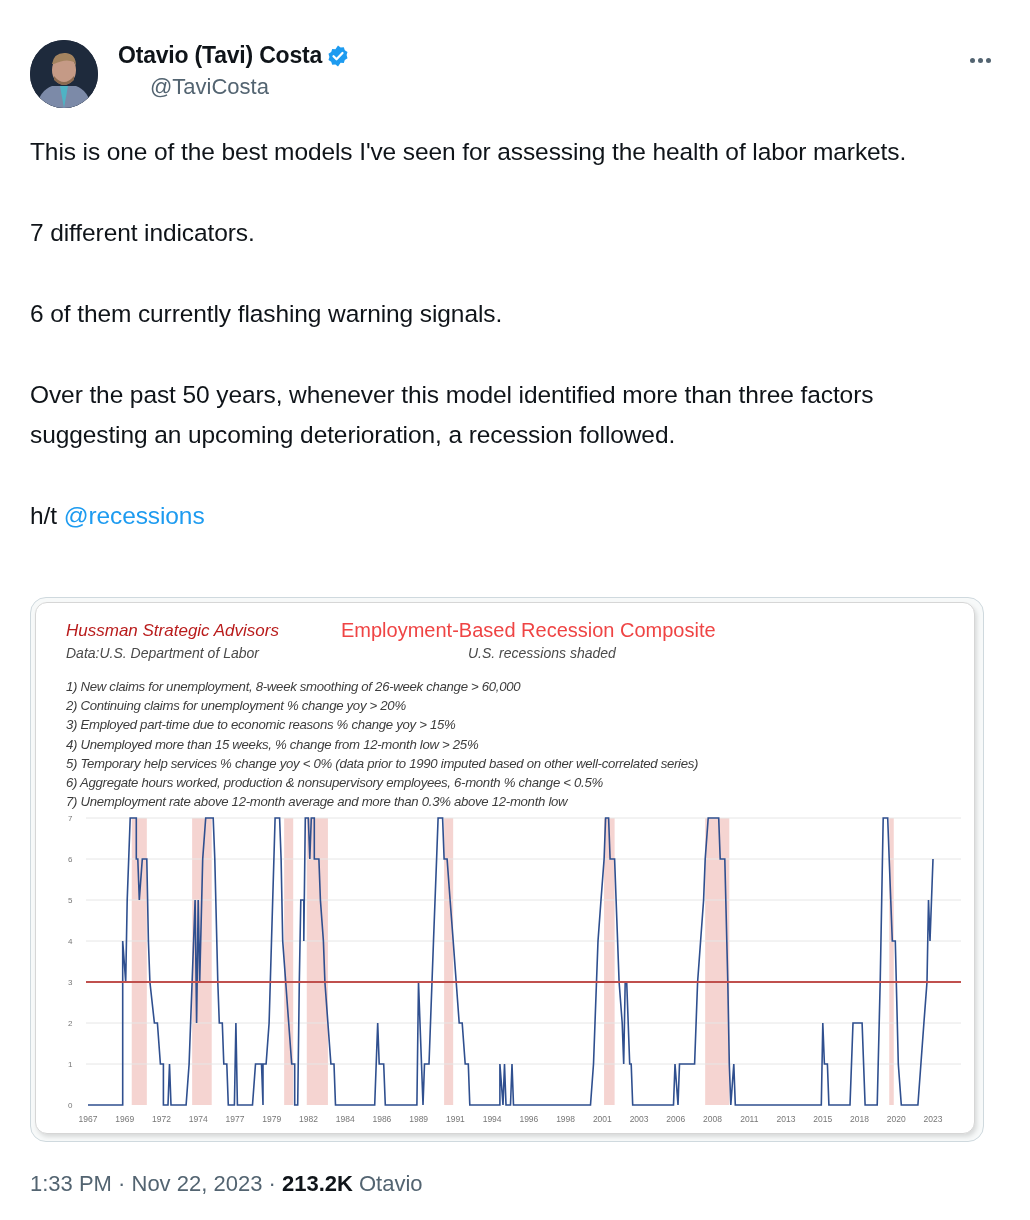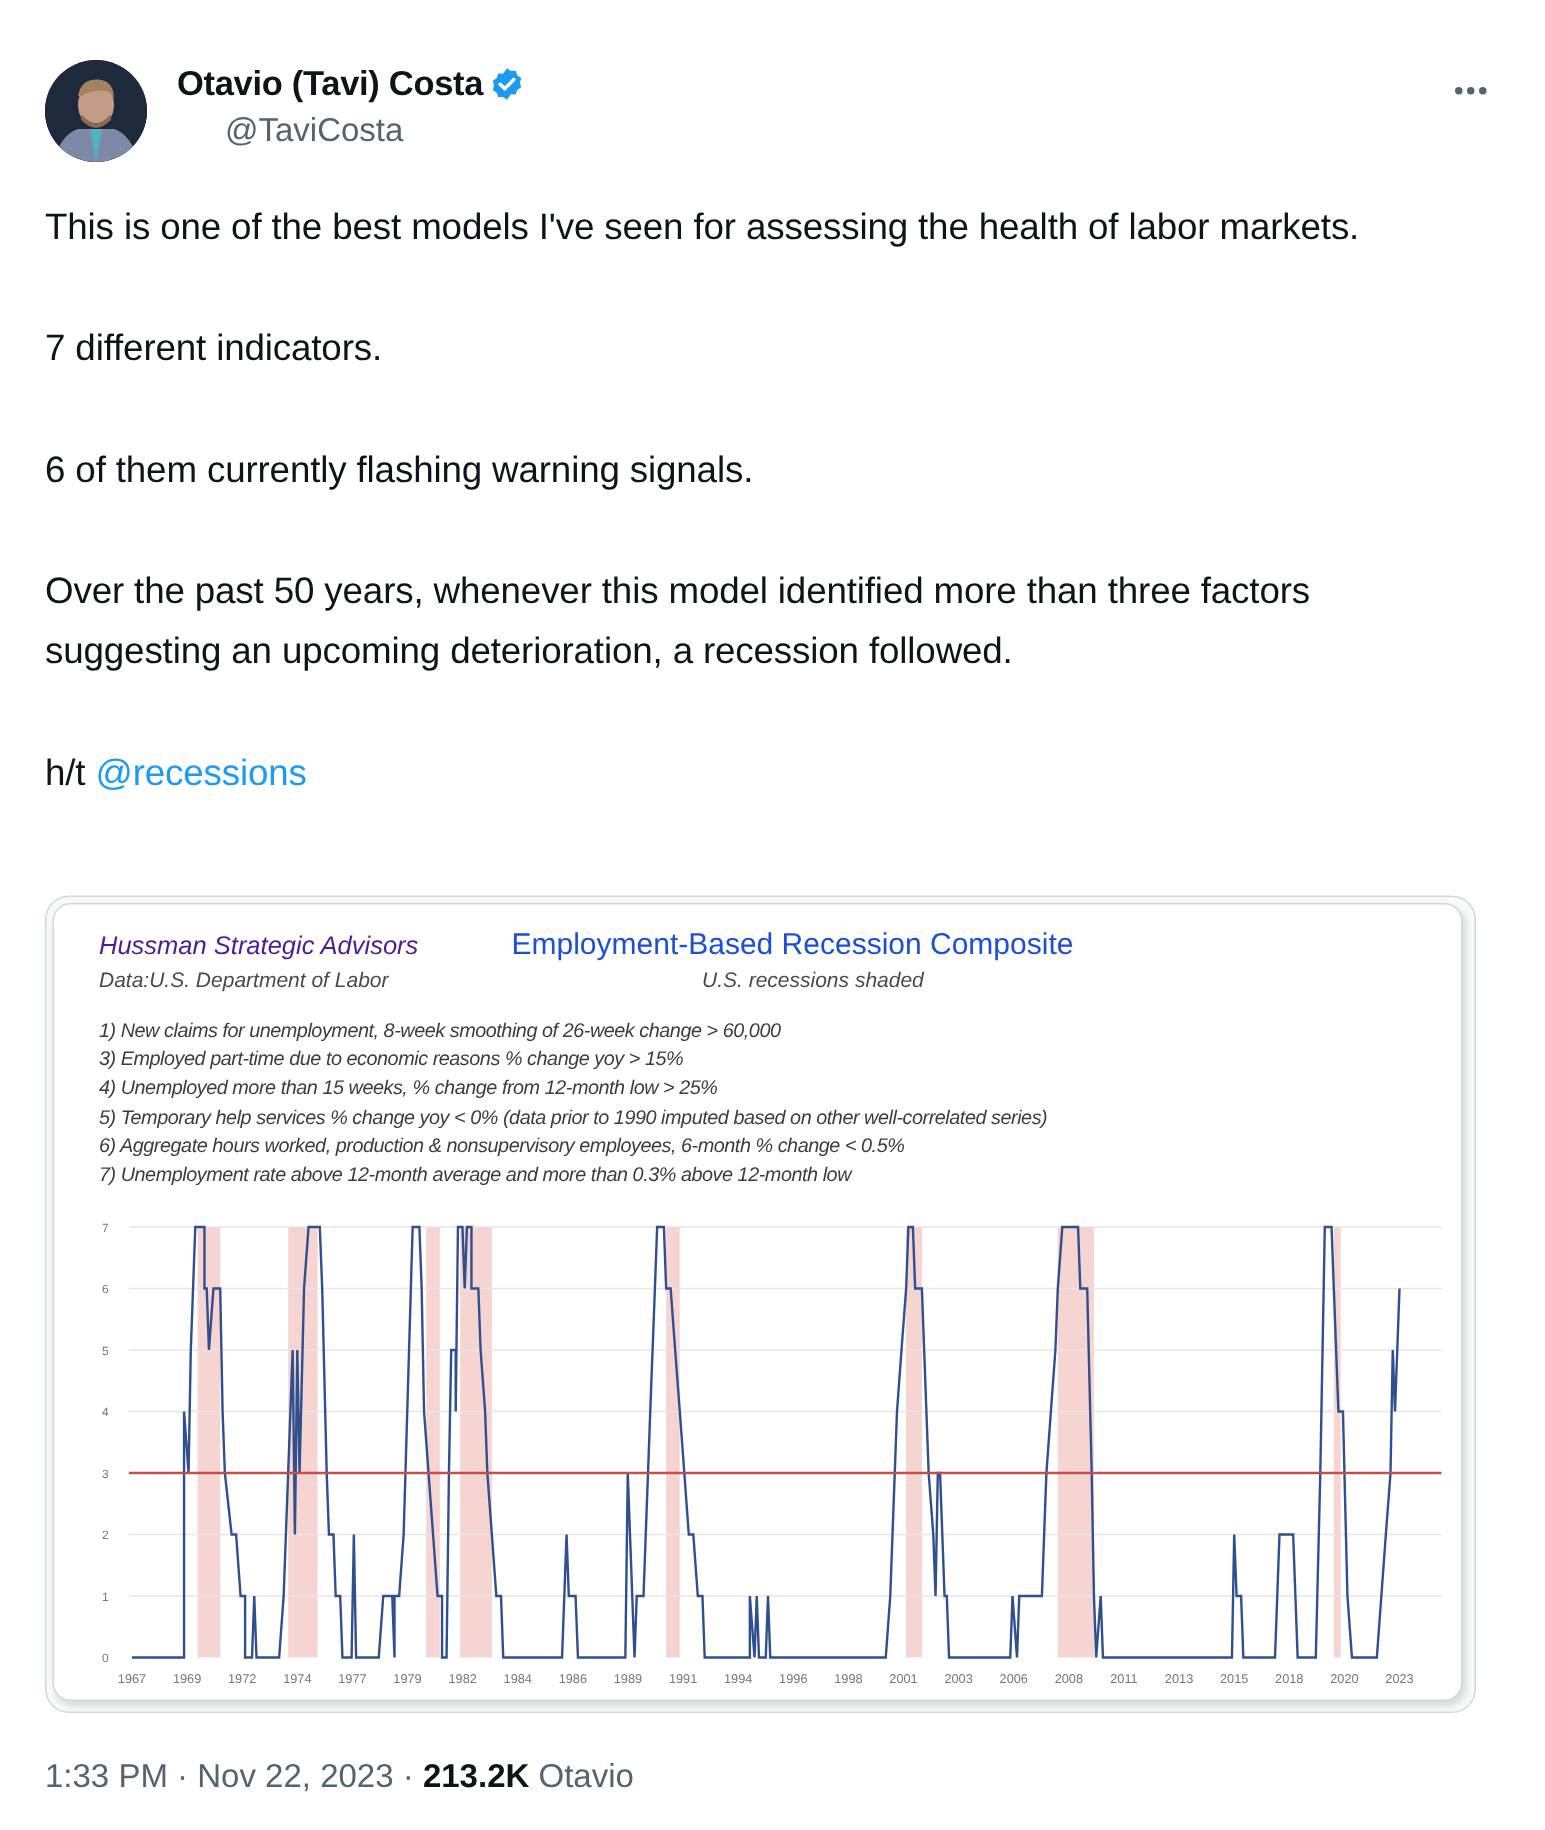--- a/index.html
+++ b/index.html
@@ -18,23 +18,23 @@
   .tweet-text { position: absolute; left: 30px; top: 132px; width: 960px; font-size: 24.5px;
                 line-height: 40px; color: #0f1419; letter-spacing: -0.1px; }
   .tweet-text p { margin: 0 0 41px 0; }
   .mention { color: #1d9bf0; text-decoration: none; cursor: pointer; }
   .media { position: absolute; left: 30px; top: 597px; width: 952px; height: 543px;
            border: 1px solid #cfd9de; border-radius: 16px; overflow: hidden; background: #f7f9f9; }
   .chart-card { position: absolute; left: 4px; top: 4px; width: 938px; height: 530px;
                 background: #ffffff; border: 1px solid #d6d6d6; border-radius: 12px;
                 box-shadow: 2px 3px 4px rgba(0,0,0,0.12); }
   .chart-card text { font-family: "Liberation Sans", "DejaVu Sans", sans-serif; }
-  .src-title { position: absolute; left: 30px; top: 18px; font-style: italic; font-size: 17px; color: #4c1d95; text-align: center; }
+  .src-title { position: absolute; left: 30px; top: 18px; font-style: italic; font-size: 17px; color: #b91c1c; text-align: center; }
   .src-data { position: absolute; left: 30px; top: 42px; font-style: italic; font-size: 14px; color: #4a4a4a; }
-  .main-title { position: absolute; left: 305px; top: 16px; font-size: 20px; color: #1d4ed8; }
+  .main-title { position: absolute; left: 305px; top: 16px; font-size: 20px; color: #ef4444; }
   .sub-title { position: absolute; left: 432px; top: 42px; font-style: italic; font-size: 14px; color: #4a4a4a; }
   .legend { position: absolute; left: 30px; top: 74px; font-style: italic; font-size: 13.2px;
             line-height: 19.2px; color: #3d3d3d; letter-spacing: -0.3px; }
   .legend div { white-space: nowrap; }
   .plot { position: absolute; left: 0; top: 0; }
   .footer { position: absolute; left: 30px; top: 1171px; font-size: 22px; color: #536471; }
   .footer b { color: #0f1419; }
 </style>
 </head>
 <body>
@@ -76,20 +76,21 @@
 </div>
 
 <div class="media">
   <div class="chart-card">
     <div class="src-title">Hussman Strategic Advisors</div>
     <div class="src-data">Data:U.S. Department of Labor</div>
     <div class="main-title">Employment-Based Recession Composite</div>
     <div class="sub-title">U.S. recessions shaded</div>
     <div class="legend">
       <div>1) New claims for unemployment, 8-week smoothing of 26-week change &gt; 60,000</div>
+      <div>2) Continuing claims for unemployment % change yoy &gt; 20%</div>
       <div>3) Employed part-time due to economic reasons % change yoy &gt; 15%</div>
       <div>4) Unemployed more than 15 weeks, % change from 12-month low &gt; 25%</div>
       <div>5) Temporary help services % change yoy &lt; 0% (data prior to 1990 imputed based on other well-correlated series)</div>
       <div>6) Aggregate hours worked, production &amp; nonsupervisory employees, 6-month % change &lt; 0.5%</div>
       <div>7) Unemployment rate above 12-month average and more than 0.3% above 12-month low</div>
     </div>
     <svg class="plot" id="plot" width="938" height="530">
         <rect x="95.75892857142995" y="215" width="15.089285714285708" height="287" fill="#f2c9c6" opacity="0.8"></rect>
         <rect x="156.1160714285728" y="215" width="19.616071428570734" height="287" fill="#f2c9c6" opacity="0.8"></rect>
         <rect x="248.16071428571428" y="215" width="9.05357142857008" height="287" fill="#f2c9c6" opacity="0.8"></rect>

